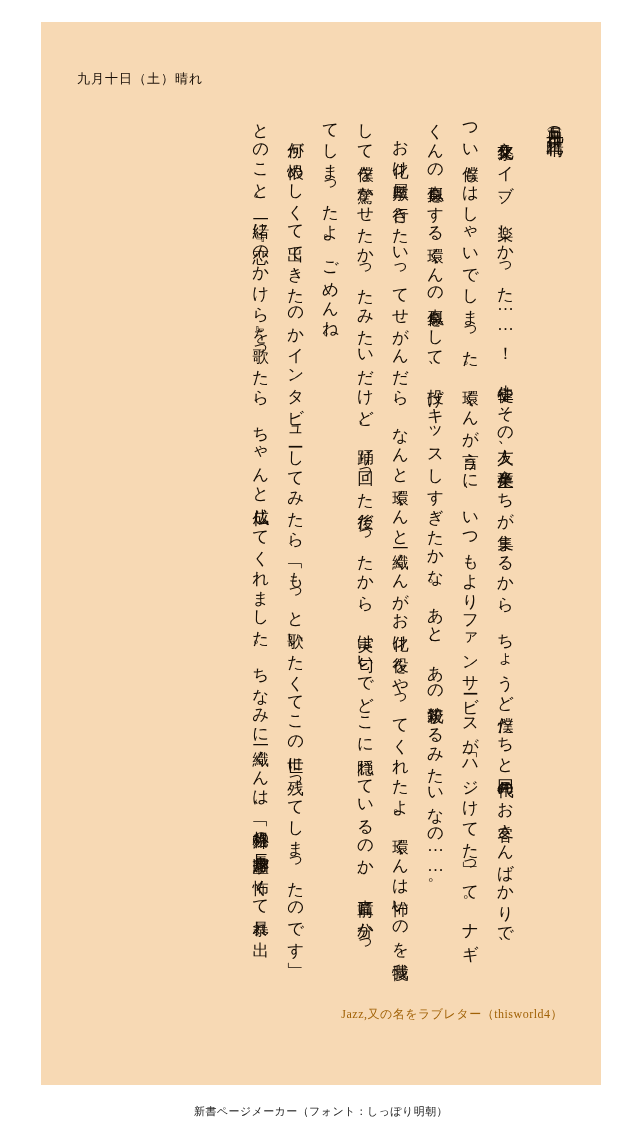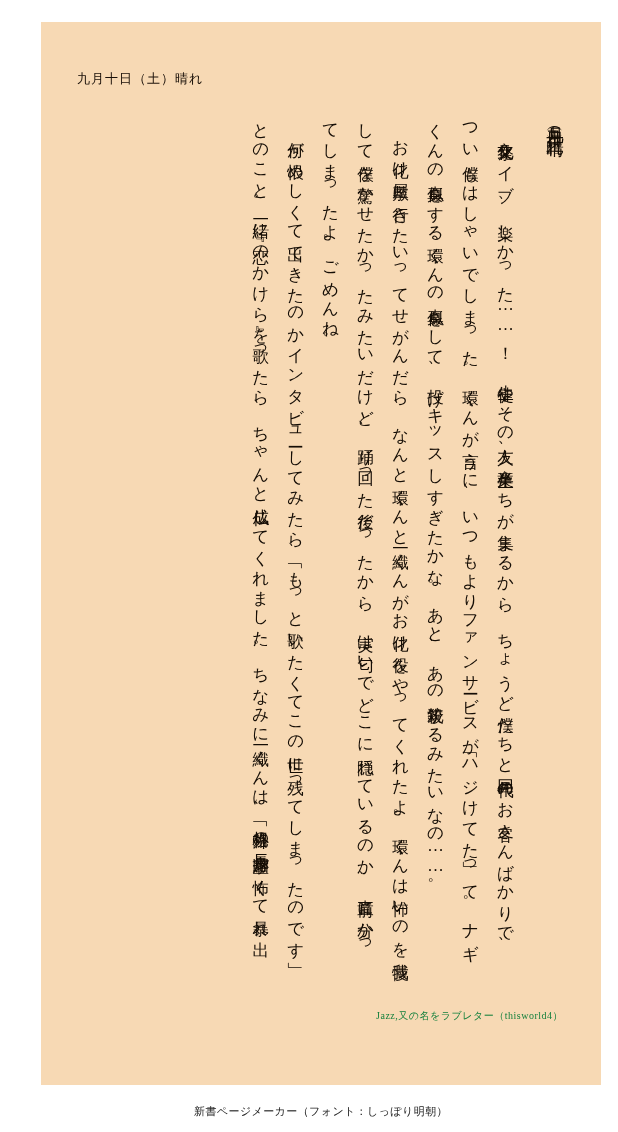--- a/index.html
+++ b/index.html
@@ -75,22 +75,22 @@
     display: block;
     margin: 0;
     text-indent: 1em;
   }
 
   
   .credit {
     position: absolute;
     right: 38px;
     bottom: 62px;
-    font-size: 10px;
-    color: #15803d;
+    font-size: 12px;
+    color: #a16207;
     letter-spacing: 0.5px;
     white-space: nowrap;
     margin-top: 30px;
   }
 
   
   .caption {
     position: absolute;
     left: 0;
     top: 1104px;

